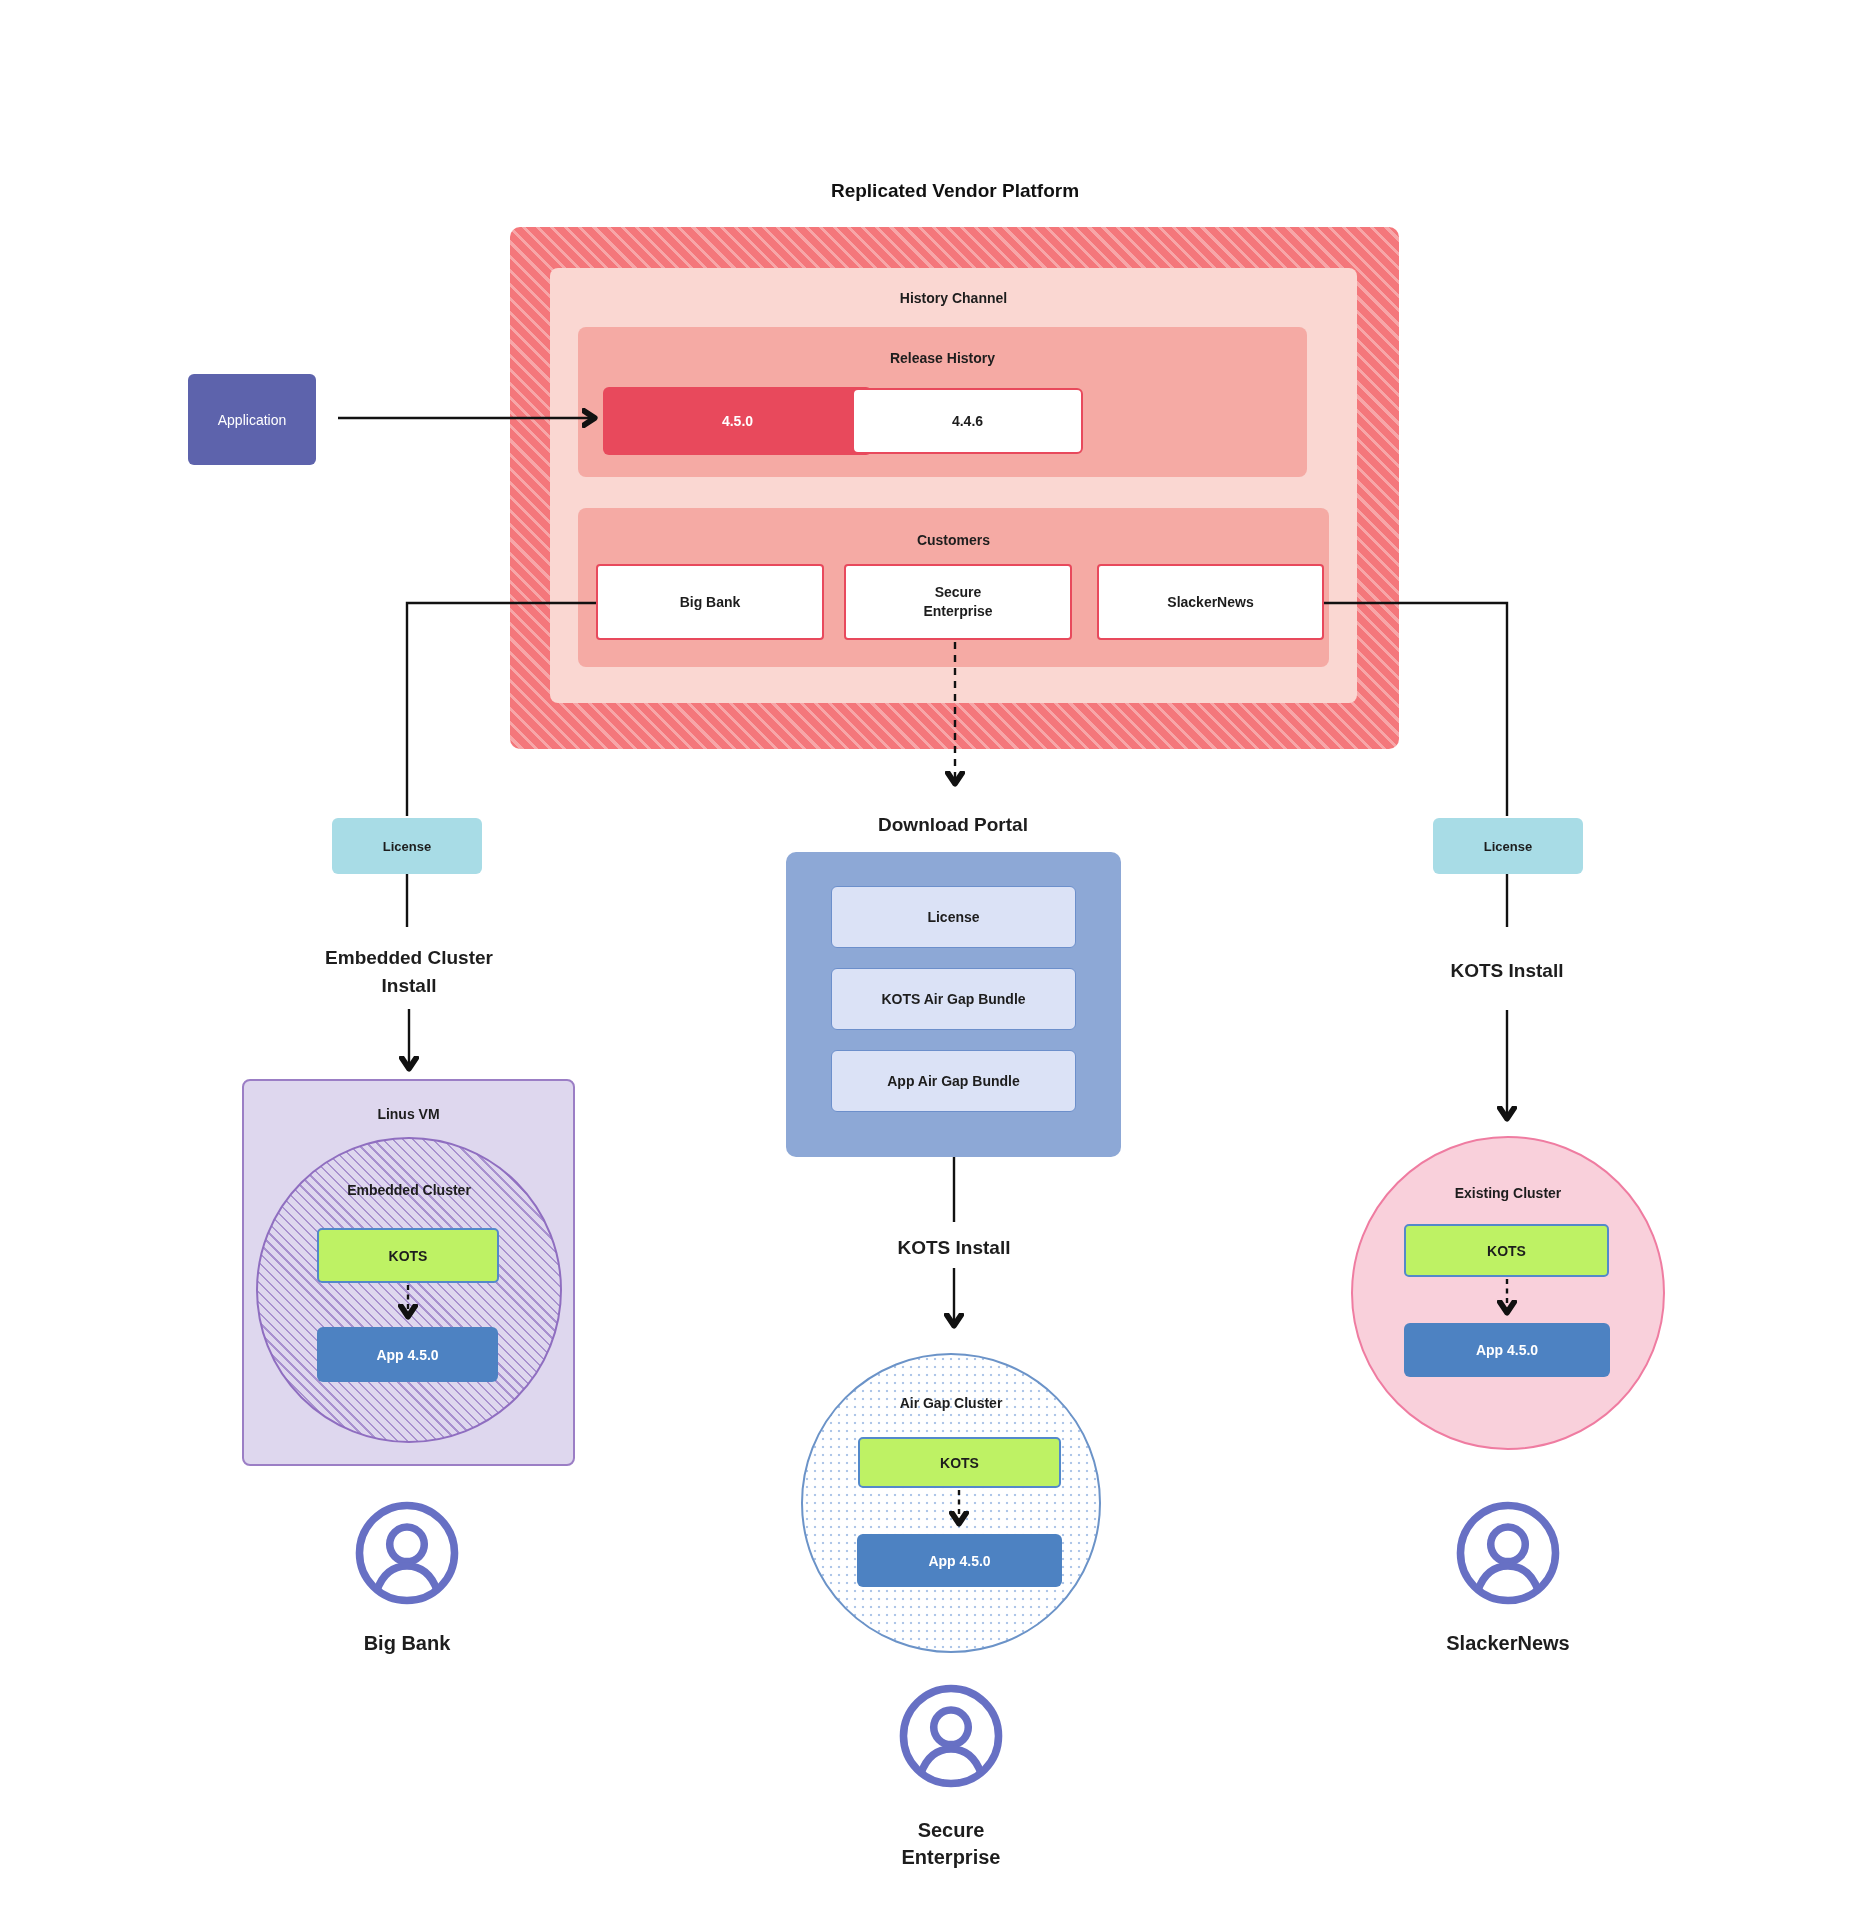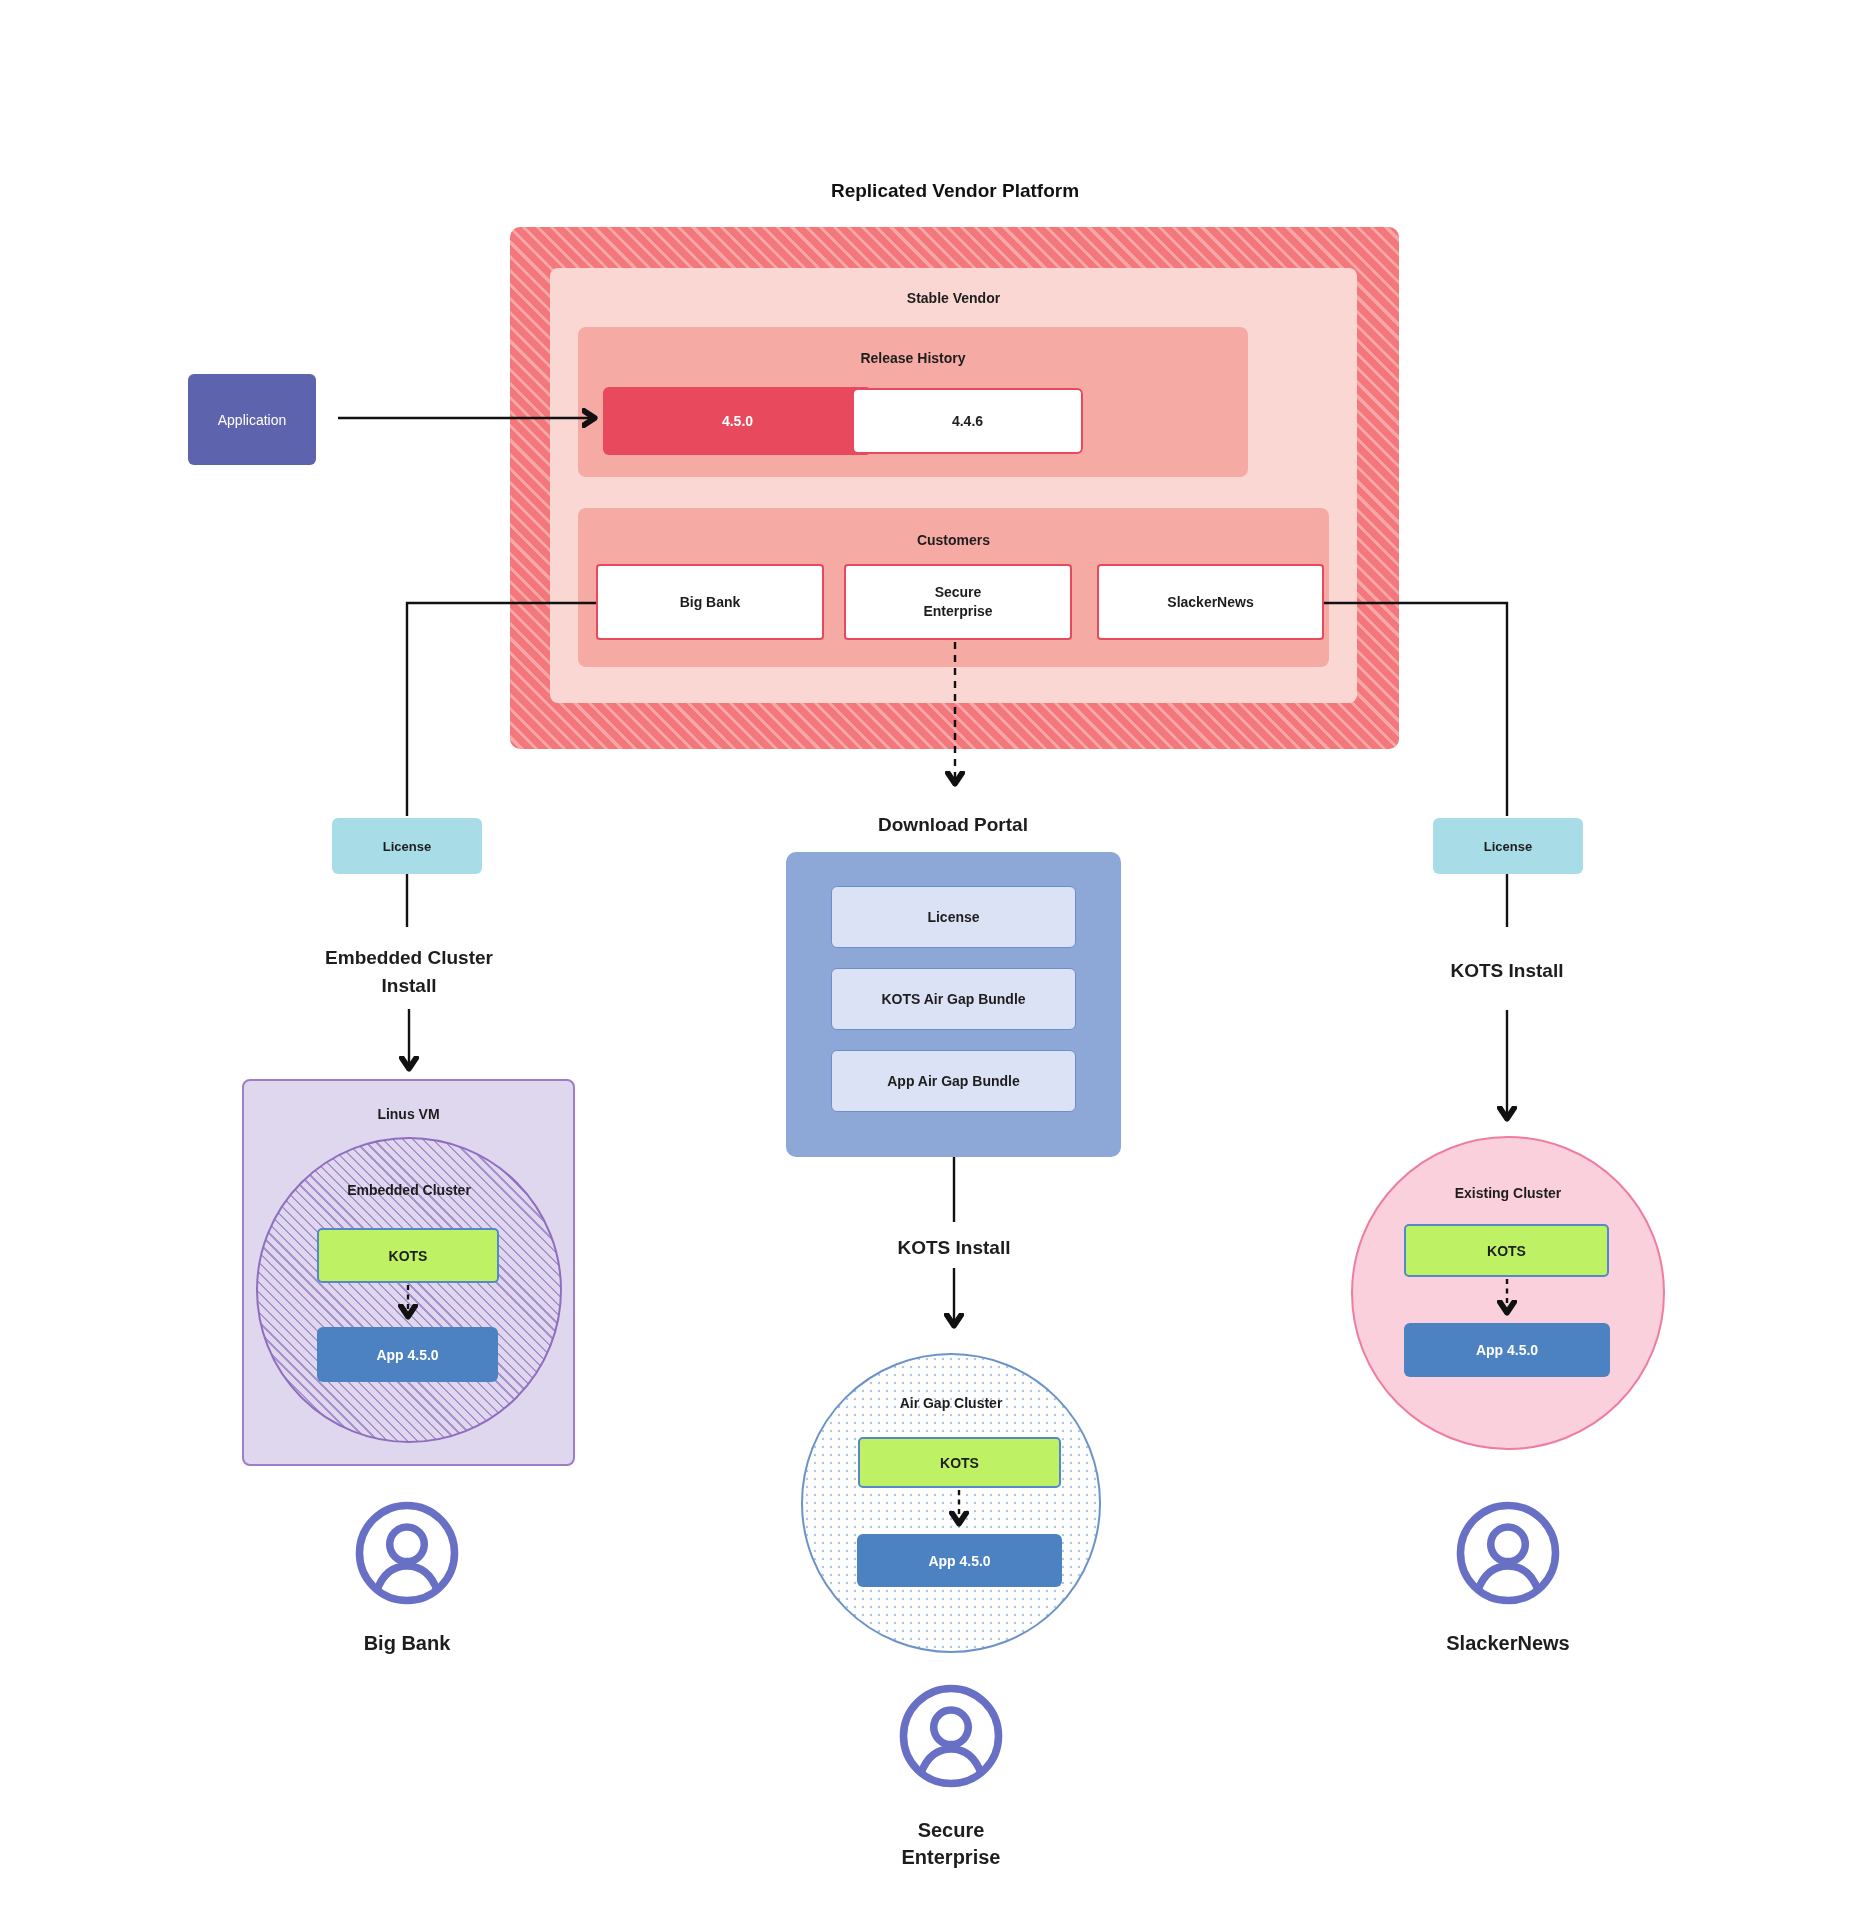--- a/index.html
+++ b/index.html
@@ -35,24 +35,24 @@
 </head>
 <body>
 
 <div class="canvas">
 
   <div class="title" style="left:755px;top:180px;width:400px;">Replicated Vendor Platform</div>
 
   <div class="panel hatch" style="left:510px;top:227px;width:889px;height:522px;"></div>
 
   <div class="panel" style="left:550px;top:268px;width:807px;height:435px;background:var(--pinkLight,#fad7d2);border-radius:8px;padding-top:23px;">
-    <span class="panel-lbl">Stable Vendor</span>
+    <span class="panel-lbl">History Channel</span>
   </div>
 
-  <div class="panel" style="left:578px;top:327px;width:670px;height:150px;background:var(--salmon,#f5aaa4);border-radius:8px;padding-top:24px;">
+  <div class="panel" style="left:578px;top:327px;width:729px;height:150px;background:var(--salmon,#f5aaa4);border-radius:8px;padding-top:24px;">
     <span class="panel-lbl">Release History</span>
   </div>
   <div class="pill red-solid" style="left:603px;top:387px;width:269px;height:68px;">4.5.0</div>
   <div class="pill white-red" style="left:852px;top:388px;width:231px;height:66px;">4.4.6</div>
 
   <div class="panel" style="left:578px;top:508px;width:751px;height:159px;background:var(--salmon,#f5aaa4);border-radius:8px;padding-top:25px;">
     <span class="panel-lbl">Customers</span>
   </div>
   <div class="pill cust" style="left:596px;top:564px;width:228px;height:76px;">
     <span>Big Bank</span>

